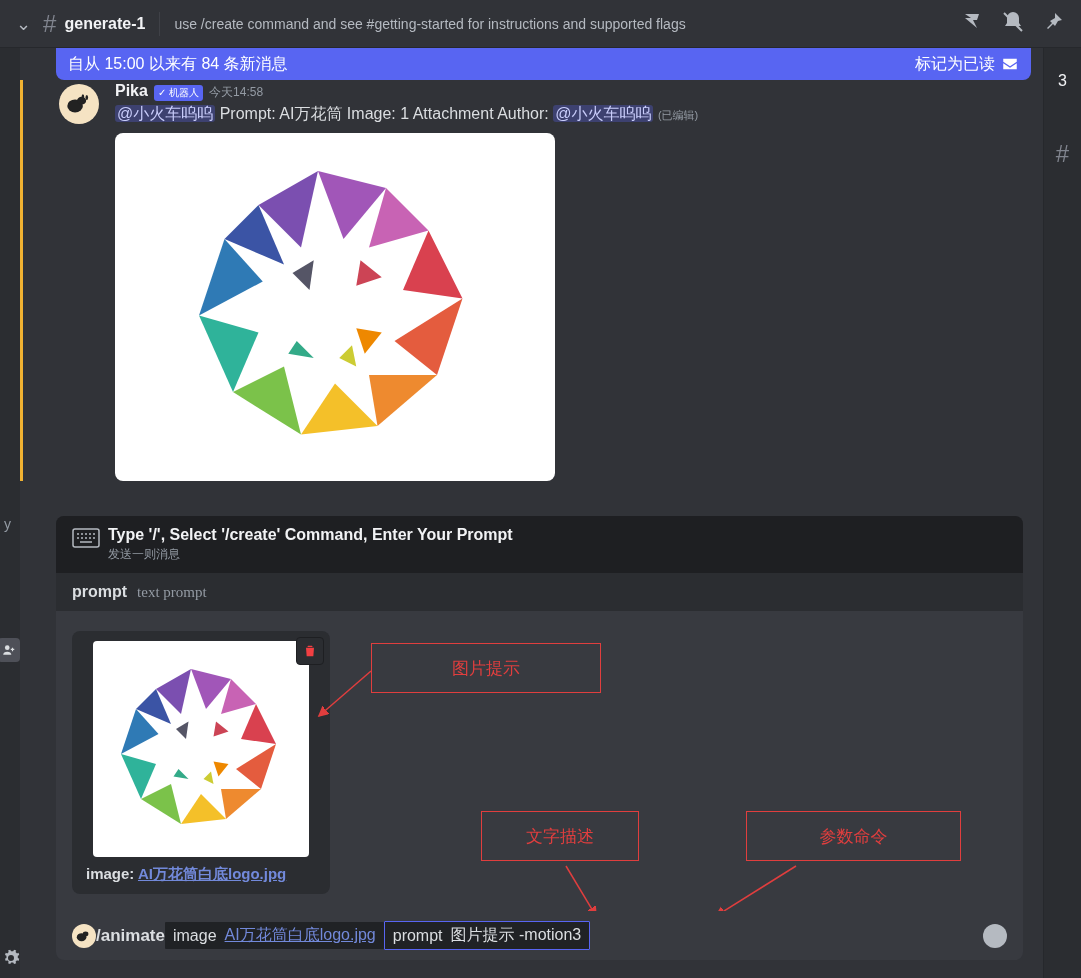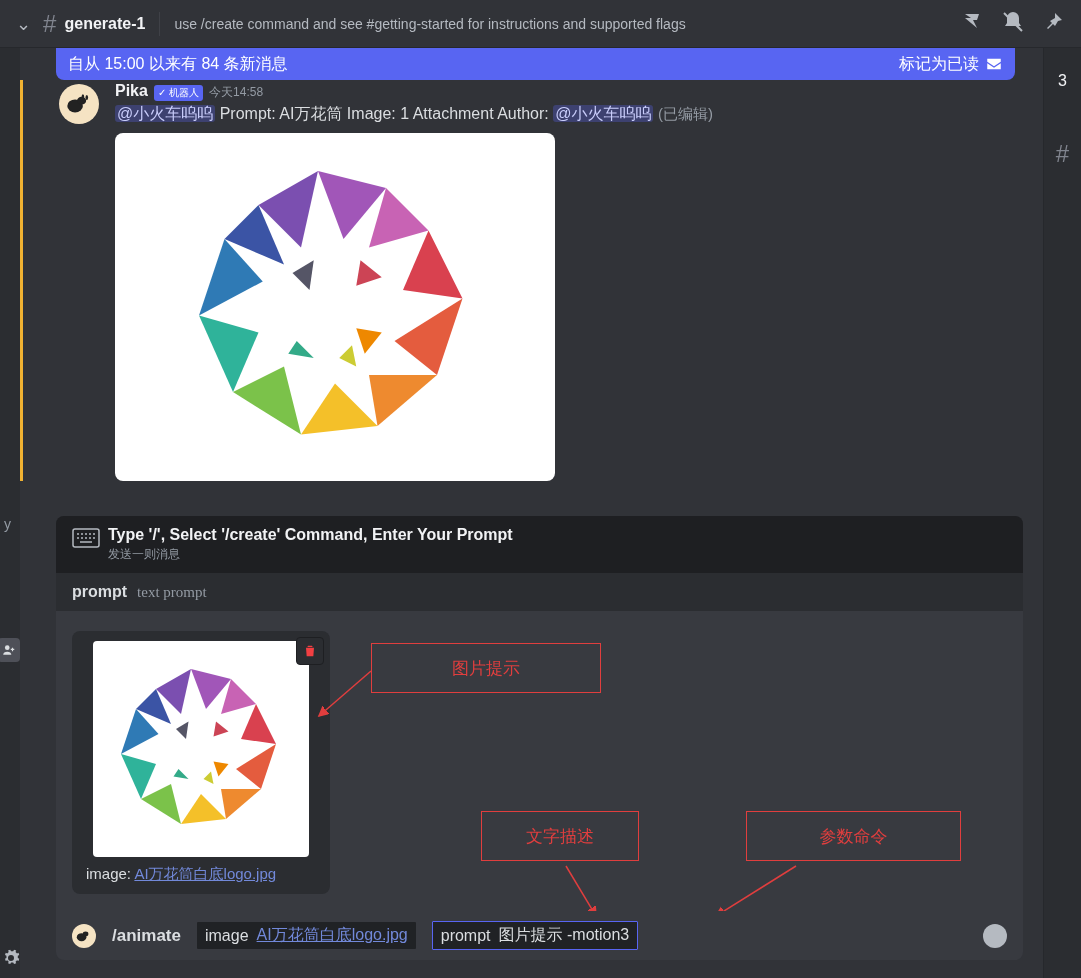--- a/index.html
+++ b/index.html
@@ -120,21 +120,21 @@
   top: 48px;
   left: 20px;
   right: 38px;
   bottom: 0;
   display: flex;
   flex-direction: column;
 }
 
 
 .banner {
-  margin: 0 28px 0 36px;
+  margin: 0 12px 0 36px;
   background: #5865f2;
   color: #fff;
   border-radius: 0 0 8px 8px;
   padding: 4px 12px;
   display: flex;
   justify-content: space-between;
   align-items: center;
   font-size: 16px;
   font-weight: 500;
   height: 32px;
@@ -193,21 +193,21 @@
   font-weight: 500;
 }
 .timestamp { color: #949ba4; font-size: 12px; }
 .msg-content { color: #dbdee1; font-size: 16px; line-height: 1.4; margin-top: 2px; }
 .mention {
   background: rgba(88,101,242,0.3);
   color: #c9cdfb;
   border-radius: 3px;
   padding: 0 2px;
 }
-.edited { color: #949ba4; font-size: 15px; }
+.edited { color: #949ba4; font-size: 11px; }
 
 
 .attachment {
   margin-top: 8px;
   width: 440px;
   height: 348px;
   background: #fff;
   border-radius: 8px;
   overflow: hidden;
   display:flex;
@@ -283,20 +283,21 @@
   align-items: center;
   justify-content: center;
   cursor: pointer;
   color: #f23f42;
 }
 .upload-caption {
   color: #dbdee1;
   font-size: 15px;
   margin-top: 8px;
   padding: 0 4px;
+  font-weight: bold;
 }
 .upload-caption .filename { color: #7289da; text-decoration: underline; }
 
 
 .anno-box {
   position: absolute;
   border: 1px solid #e03e3e;
   color: #e03e3e;
   font-size: 17px;
   padding: 8px 24px;
@@ -312,21 +313,21 @@
 }
 
 
 .input-row {
   background: #383a40;
   margin: 0 20px 18px 36px;
   border-radius: 0 0 8px 8px;
   padding: 10px 16px;
   display: flex;
   align-items: center;
-  gap: 16px;
+  gap: 0;
 }
 .cmd-avatar {
   width: 24px;
   height: 24px;
   border-radius: 50%;
   background: #f5e3c3;
   display:flex;align-items:center;justify-content:center;
 }
 .cmd-avatar svg{width:16px;height:12px;}
 .cmd-name { font-weight: 700; color: #dbdee1; font-size: 17px; }

